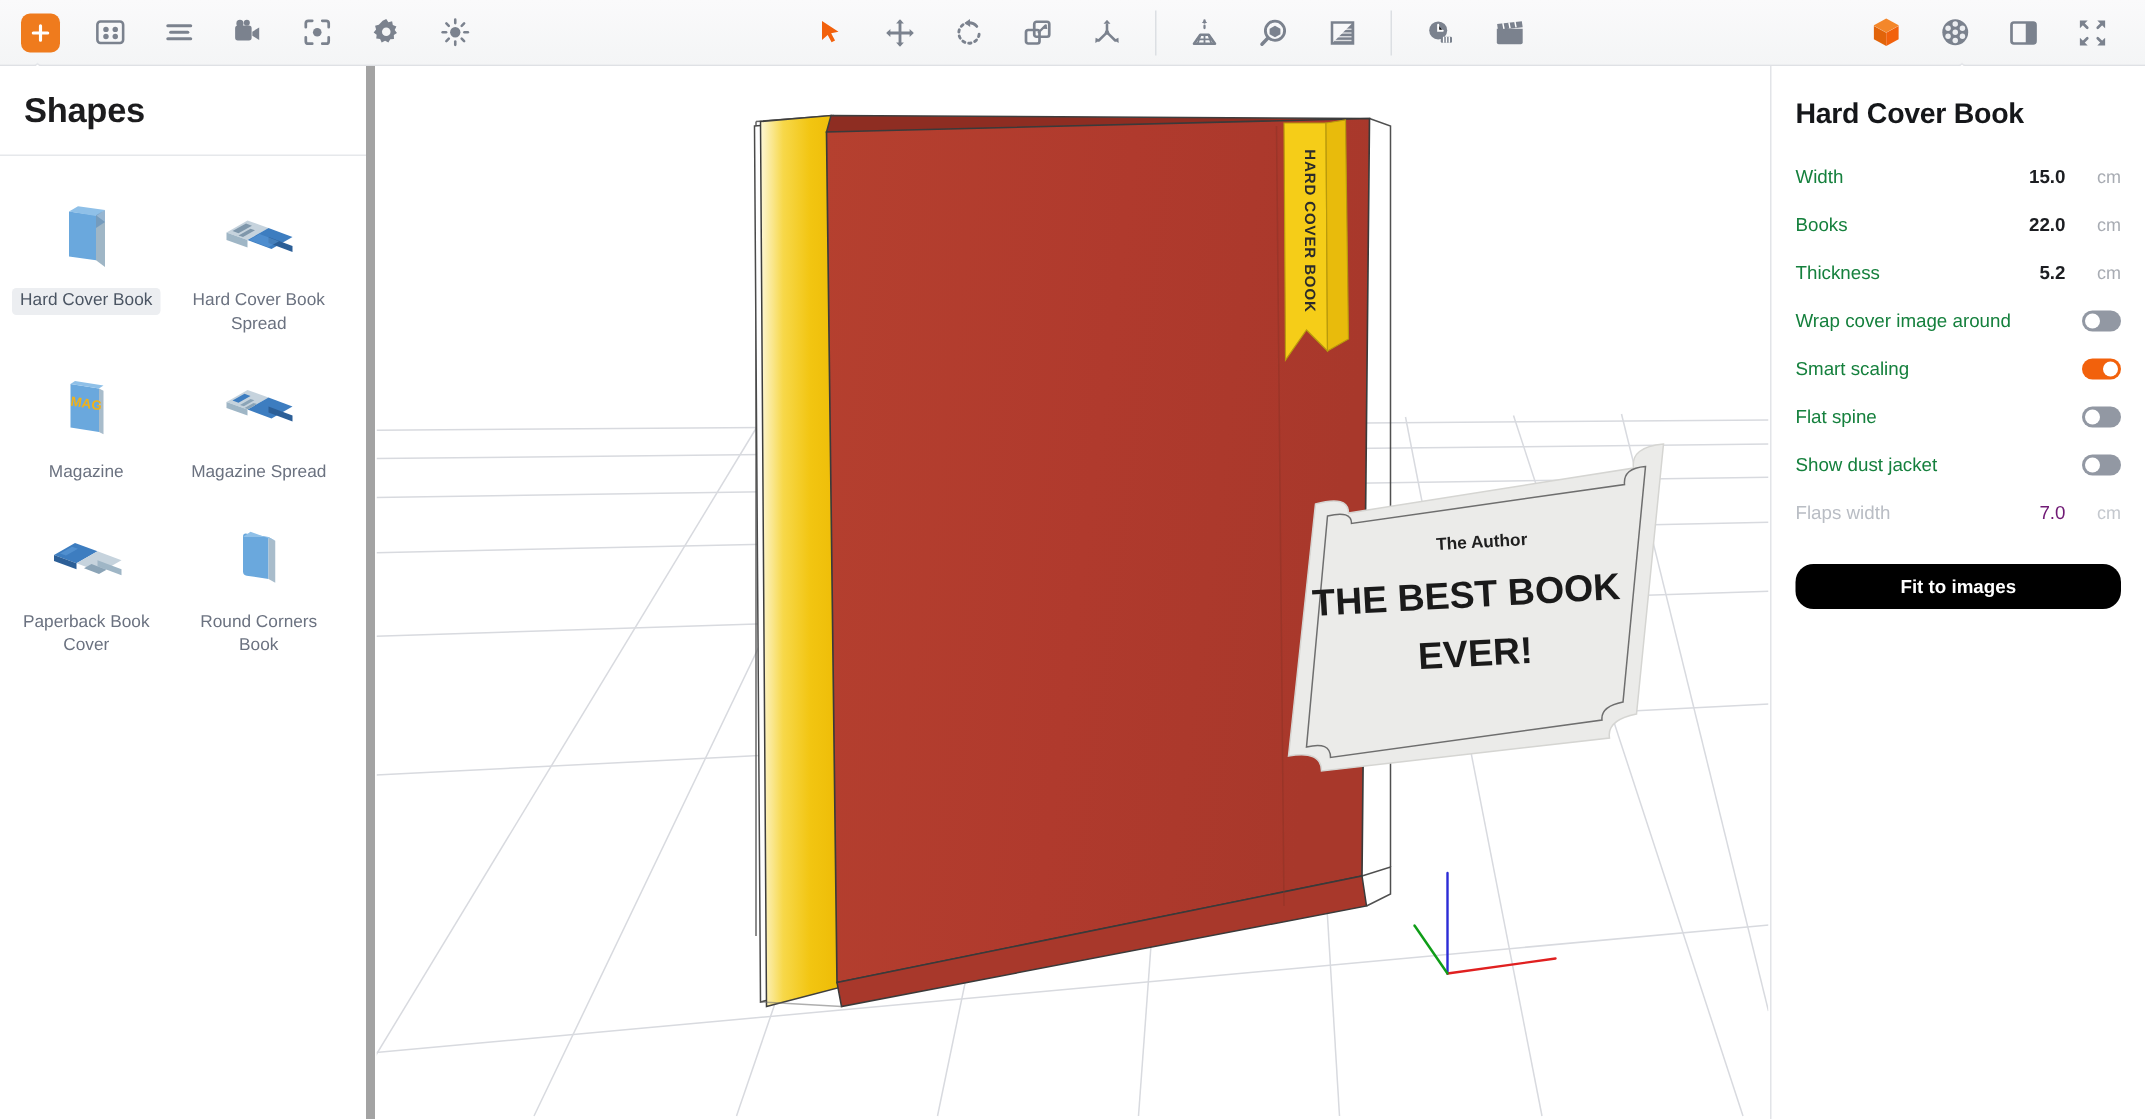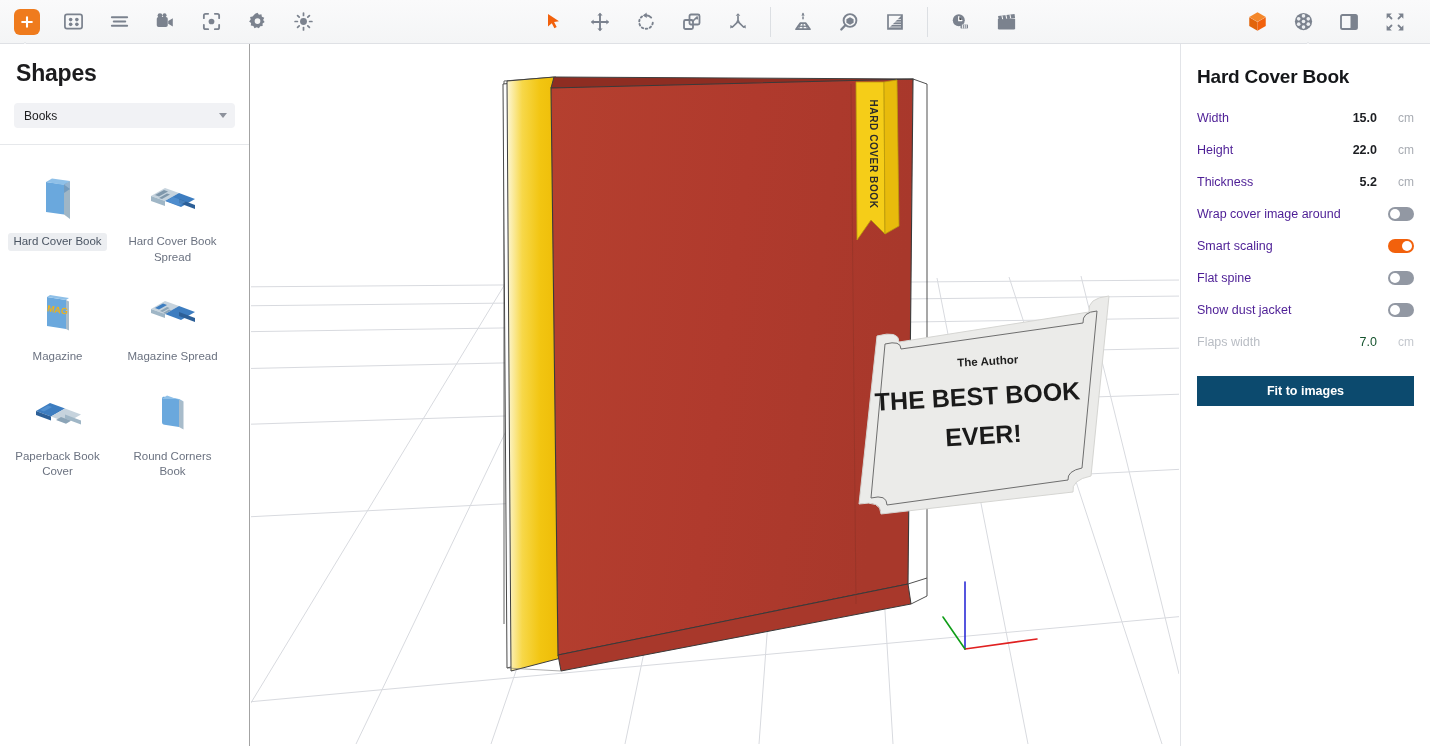--- a/index.html
+++ b/index.html
@@ -48,21 +48,21 @@
     border-right: 8px solid transparent;
     border-bottom: 7px solid #ffffff;
     filter: drop-shadow(0 -1px 0 #dfe1e5);
   }
 
   
   .sidebar {
     position: absolute; top: 44px; left: 0;
     width: 250px; height: 702px;
     background: #ffffff;
-    border-right: 1px solid #a3a3a3;
+    border-right: 6px solid #a3a3a3;
   }
   .sidebar-title {
     font-size: 23px; font-weight: bold; color: #1c1c1e;
     padding: 16px 0 0 16px;
     letter-spacing: -0.2px;
   }
   .dropdown {
     margin: 16px 14px 0 14px;
     height: 25px;
     background: #f1f2f5;
@@ -123,48 +123,48 @@
   }
   .rp-title {
     font-size: 19px; font-weight: bold; color: #15171a;
     letter-spacing: -0.2px;
     margin: 8px 0 14px 0;
   }
   .rp-row {
     display: flex; align-items: center;
     height: 32px;
   }
-  .rp-label { font-size: 12.5px; color: #4c1d95; flex: 1; }
+  .rp-label { font-size: 12.5px; color: #15803d; flex: 1; }
   .rp-label.disabled { color: #b9bdc4; }
   .rp-value {
     font-size: 12.5px; font-weight: bold; color: #1c1e22;
   }
-  .rp-value.disabled { color: #14532d; font-weight: normal; }
+  .rp-value.disabled { color: #701a75; font-weight: normal; }
   .rp-unit { font-size: 12px; color: #a8acb3; font-weight: normal; margin-left: 21px; }
   .rp-unit.disabled { color: #c4c8ce; }
   .toggle {
     width: 26px; height: 14px;
     border-radius: 7px;
     background: #9298a3;
     position: relative;
     cursor: pointer;
     flex: none;
   }
   .toggle .knob {
     position: absolute; top: 2px; left: 2px;
     width: 10px; height: 10px; border-radius: 50%;
     background: #ffffff;
   }
   .toggle.on { background: #f2610c; }
   .toggle.on .knob { left: 14px; }
   .fit-btn {
     margin-top: 18px;
     height: 30px; width: 100%;
-    background: #0c4a6e;
-    border-radius: 0;
+    background: #000000;
+    border-radius: 12px;
     color: #ffffff; font-size: 12.5px; font-weight: bold;
     display: flex; align-items: center; justify-content: center;
     cursor: pointer; border: none;
     font-family: "Liberation Sans", sans-serif;
   }
 </style>
 </head>
 <body>
 
 <div id="app">
@@ -410,24 +410,20 @@
         </svg>
       </div>
       <div class="caret-down" style="left:1300px;"></div>
     </div>
 
   </div>
 
   <div class="sidebar">
     <div class="sidebar-title">Shapes</div>
 
-    <div class="dropdown">
-      <span class="dropdown-label">Books</span>
-      <span class="dropdown-arrow"></span>
-    </div>
 
     <div class="sidebar-divider"></div>
 
     <div class="shape-grid">
 
       <div class="shape-cell selected">
         <div class="shape-icon">
           <svg width="56" height="56" viewBox="0 0 56 56">
             <path d="M16 12l18 2.5v30L16 42z" fill="#6aa8dd"></path>
             <path d="M34 14.5l6 4.5v30l-6-4.5z" fill="#9fb6c6"></path>
@@ -633,21 +629,21 @@
   <div class="rightpanel">
     <div class="rp-title">Hard Cover Book</div>
 
     <div class="rp-row">
       <span class="rp-label">Width</span>
       <span class="rp-value">15.0</span>
       <span class="rp-unit">cm</span>
     </div>
 
     <div class="rp-row">
-      <span class="rp-label">Height</span>
+      <span class="rp-label">Books</span>
       <span class="rp-value">22.0</span>
       <span class="rp-unit">cm</span>
     </div>
 
     <div class="rp-row">
       <span class="rp-label">Thickness</span>
       <span class="rp-value">5.2</span>
       <span class="rp-unit">cm</span>
     </div>
 

